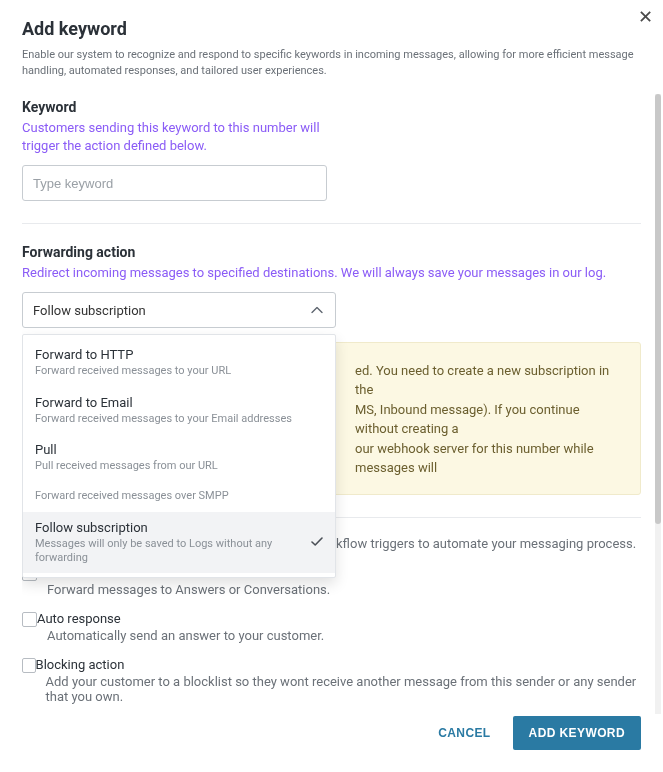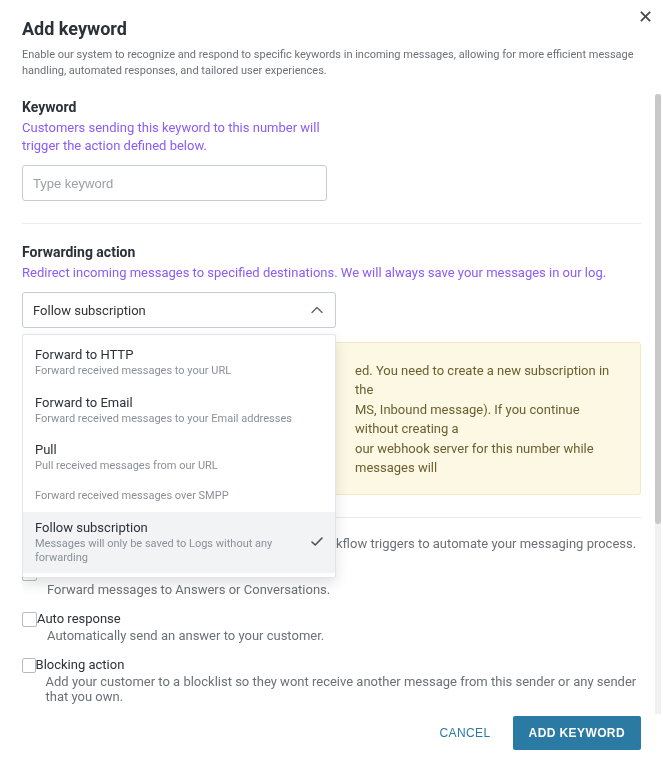--- a/index.html
+++ b/index.html
@@ -171,21 +171,21 @@
     bottom: 22px;
     display: flex;
     gap: 18px;
     align-items: center;
   }
   .btn-cancel {
     background: none;
     border: none;
     color: #2a7aa3;
     font-size: 12px;
-    font-weight: 400;
+    font-weight: 700;
     letter-spacing: 0.4px;
     cursor: pointer;
     padding: 8px 4px;
   }
   .btn-primary {
     background: #2a7aa3;
     border: none;
     color: #fff;
     font-size: 12px;
     font-weight: 700;

